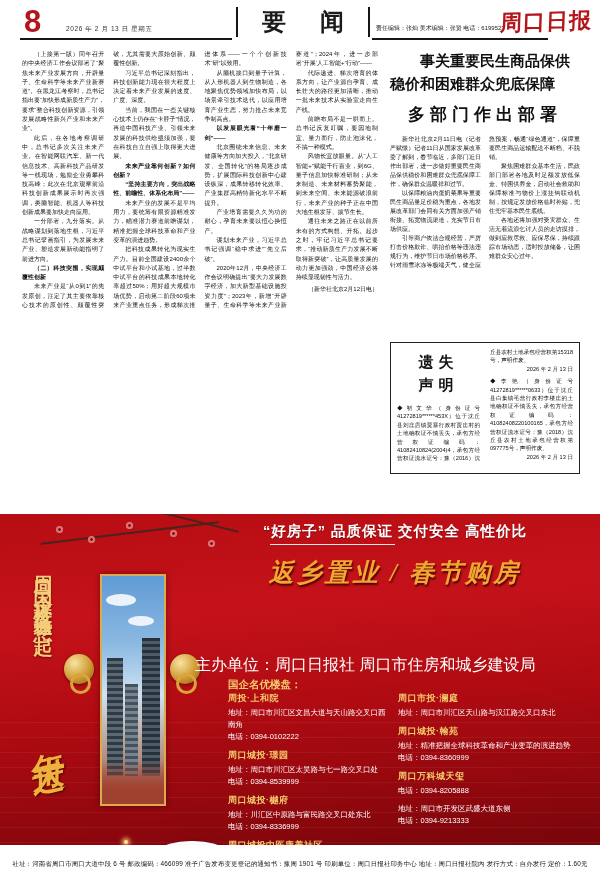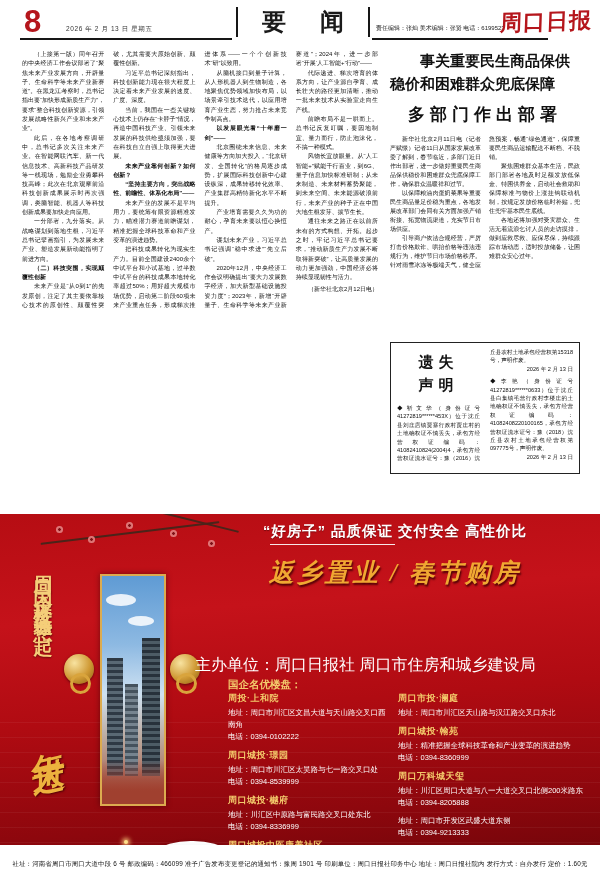--- a/index.html
+++ b/index.html
@@ -249,21 +249,20 @@
           <div class="l-name">周口市投·澜庭</div>
           <div class="l-line">地址：周口市川汇区天山路与汉江路交叉口东北</div>
         </div>
         <div class="listing">
           <div class="l-name">周口城投·翰苑</div>
           <div class="l-line">地址：精准把握全球科技革命和产业变革的演进趋势</div>
           <div class="l-line">电话：0394-8360999</div>
         </div>
         <div class="listing">
           <div class="l-name">周口万科城天玺</div>
-          <div class="l-line">地址：川汇区周口大道与八一大道交叉口北侧200米路东</div>
           <div class="l-line">电话：0394-8205888</div>
         </div>
         <div class="listing">
           <div class="l-line">地址：周口市开发区武盛大道东侧</div>
           <div class="l-line">电话：0394-9213333</div>
         </div>
       </div>
 
     <div class="crowd"></div>
 

